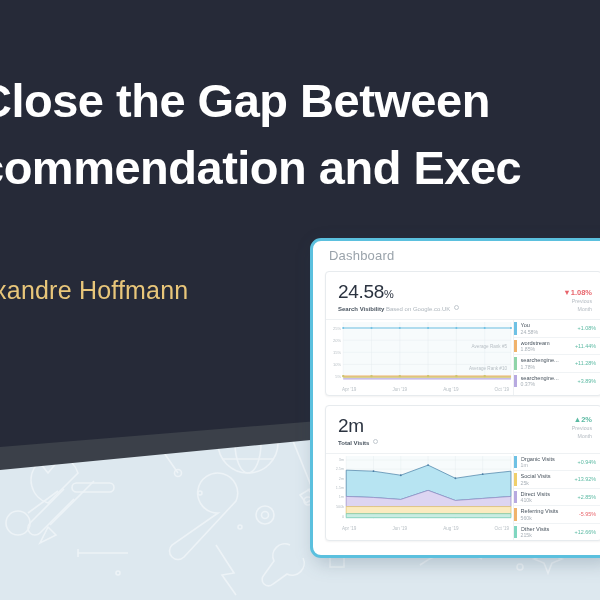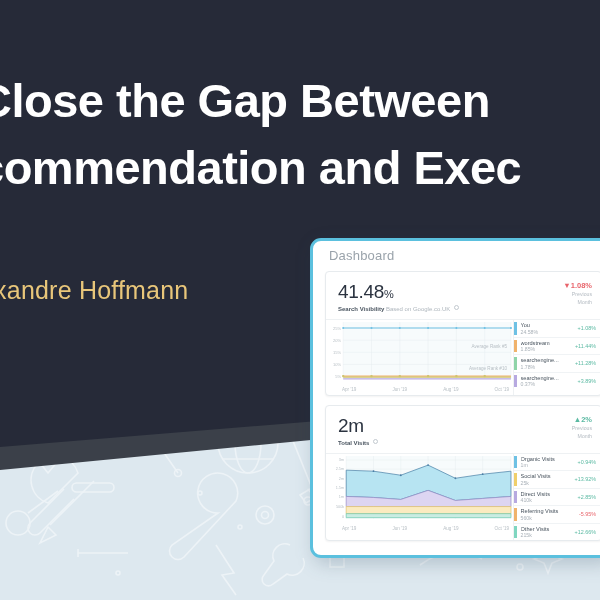--- a/index.html
+++ b/index.html
@@ -81,21 +81,21 @@
   .kpi-sub b { font-weight:bold; }
   .kpi-sub .muted { color:#aeb6bd; font-weight:normal; }
   .info-dot {
     display:inline-block; width:5px; height:5px; border-radius:50%;
     border:.7px solid #c2c9cf; margin-left:2px; vertical-align:1px;
   }
   .delta {
     position:absolute; right:9px; top:9px; text-align:right;
   }
   .delta-val { font-size:7.5px; font-weight:bold; }
-  .delta-val.dn { color:#e8646b; }
+  .delta-val.dn { color:#e8646b;margin-top:7px; }
   .delta-val.up { color:#5ab9a2; }
   .delta-lbl { font-size:5.2px; color:#b4bbc2; line-height:1.35; margin-top:1px; }
 
   
   .card-body { display:flex; border-top:1px solid #eef1f3; }
   .chart-wrap { position:relative; flex:1 1 auto; }
   .chart-svg { display:block; width:100%; }
   .ann {
     position:absolute; font-size:4.6px; color:#b9c0c6; white-space:nowrap;
   }
@@ -188,21 +188,21 @@
 
 <div class="dash-shadow"></div>
 
 <div class="dashboard">
 
   <div class="dash-head">Dashboard</div>
 
   <div class="card">
     <div class="card-top">
       <div class="kpi">
-        <span>41.48</span><span class="unit">%</span>
+        <span>24.58</span><span class="unit">%</span>
       </div>
       <div class="kpi-sub">
         <b>Search Visibility</b>
         <span class="muted">Based on Google.co.UK</span>
         <span class="info-dot"></span>
       </div>
       <div class="delta">
         <div class="delta-val dn">
           <span>▼</span><span>1.08%</span>
         </div>

